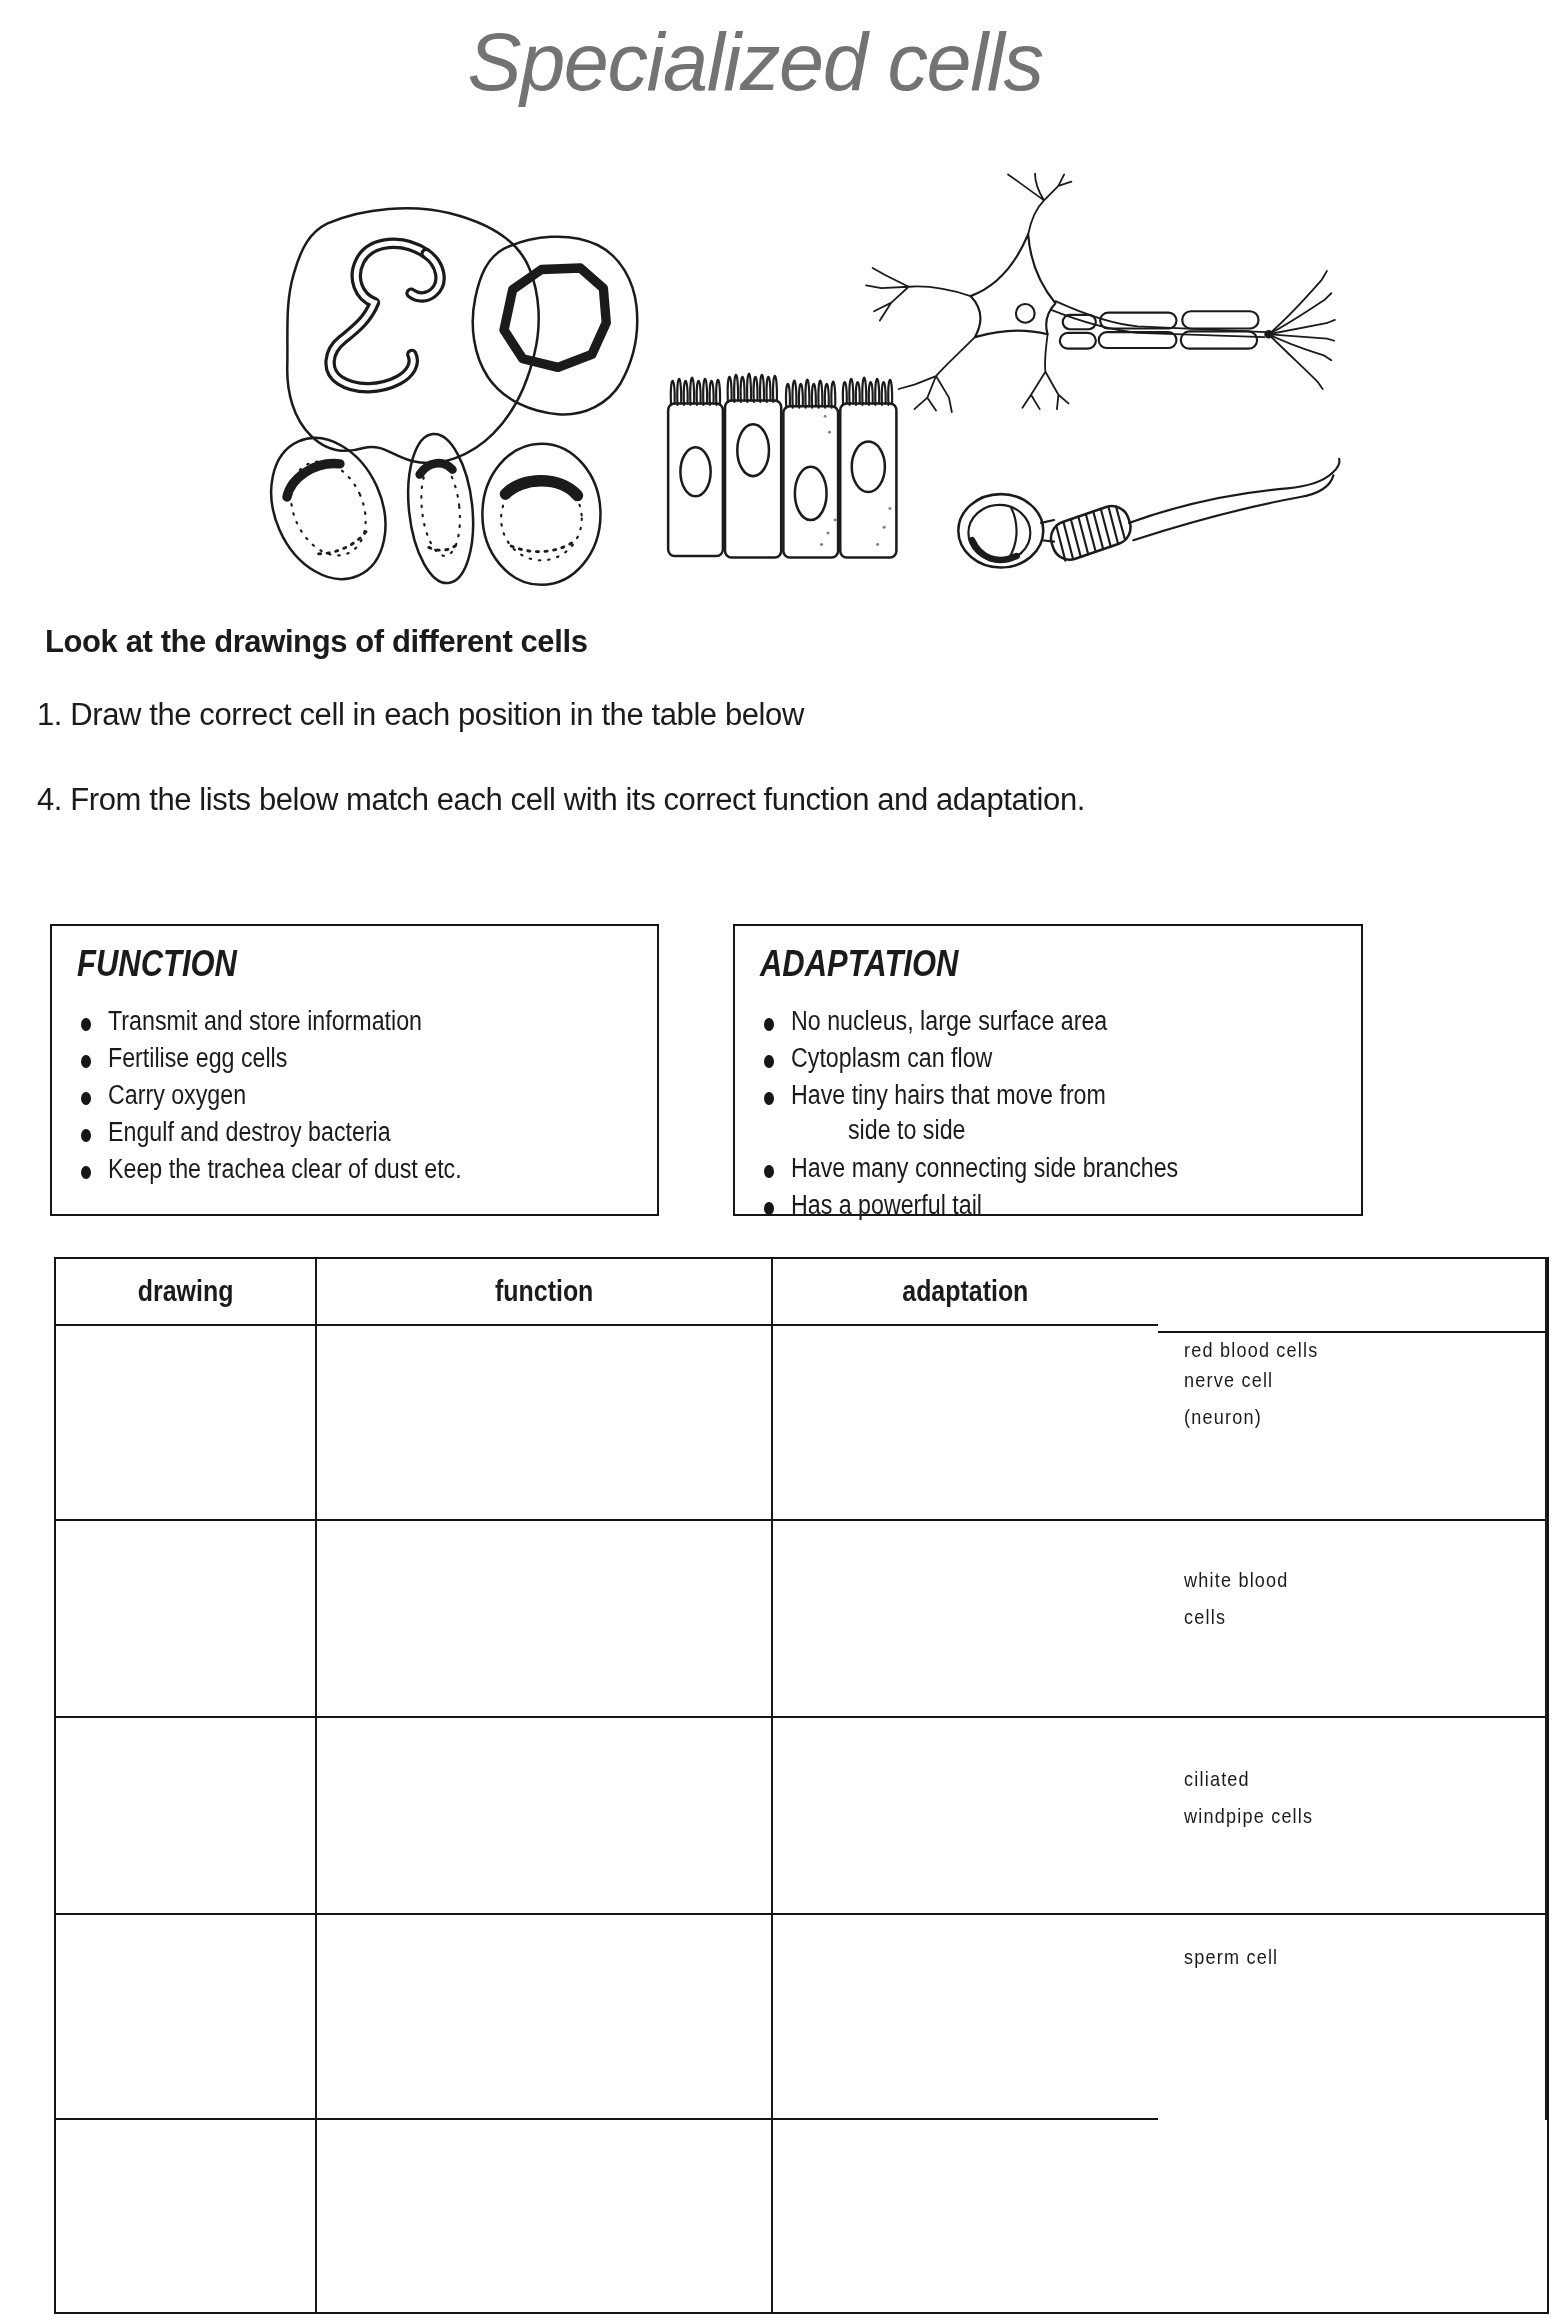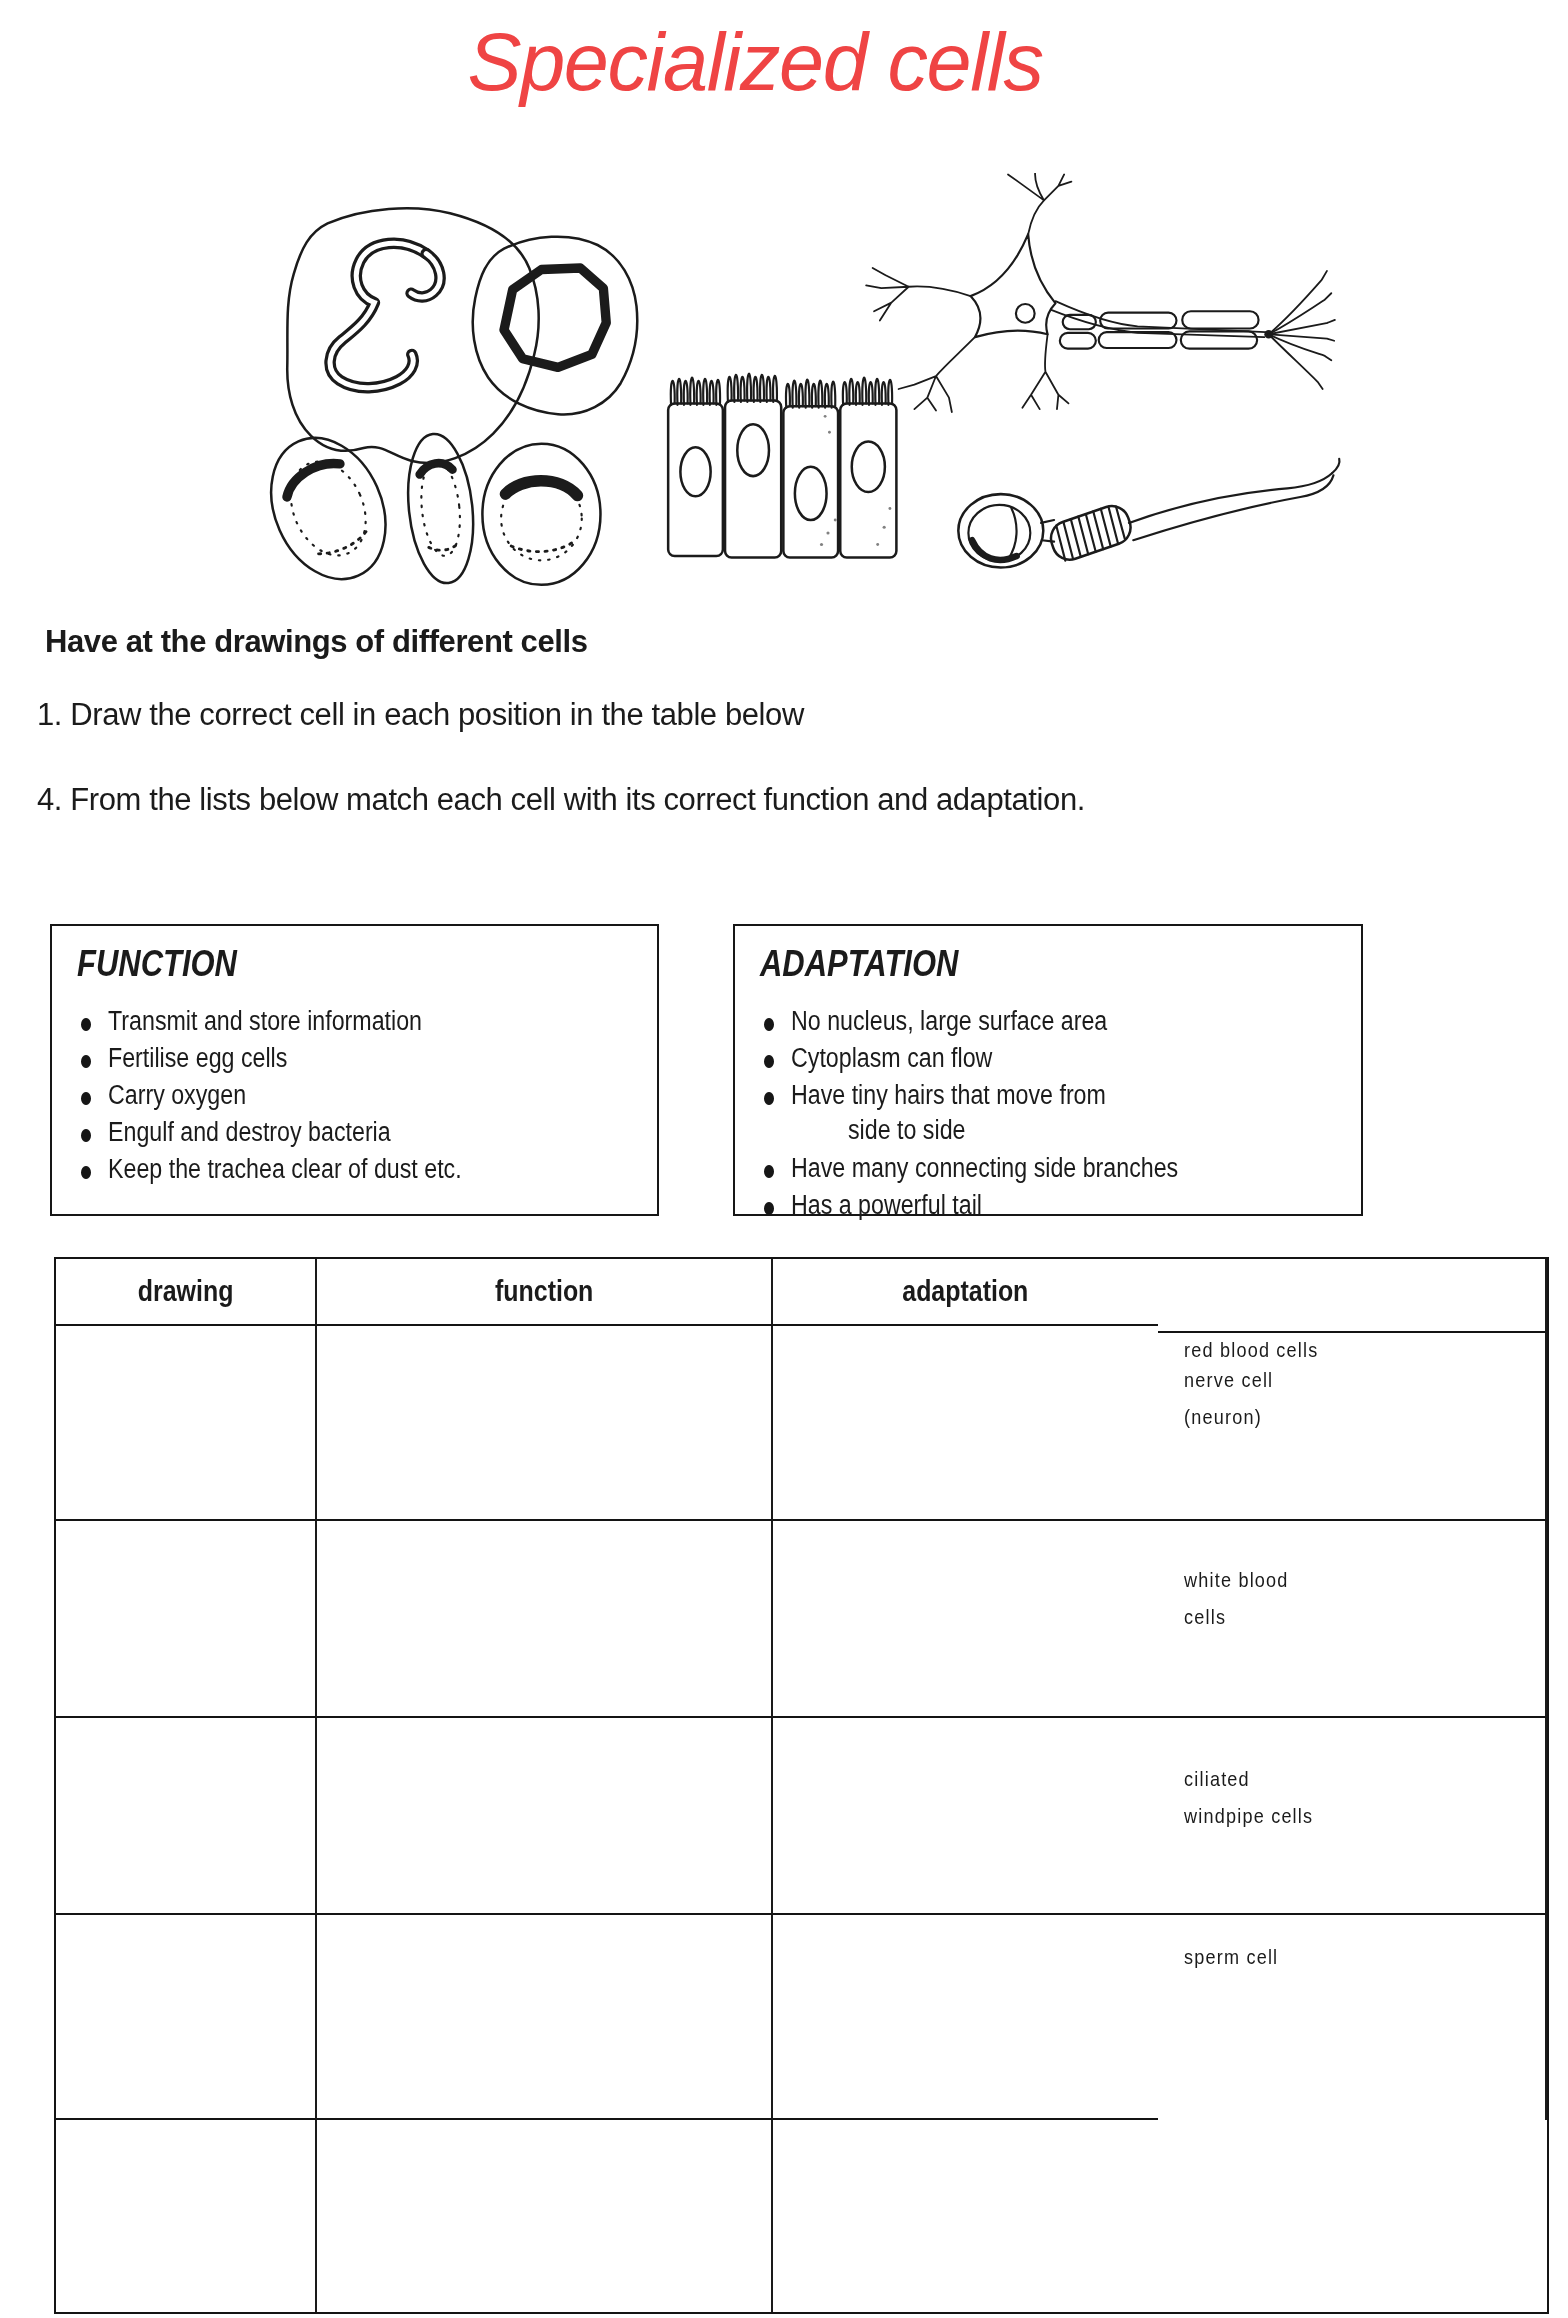--- a/index.html
+++ b/index.html
@@ -3,21 +3,21 @@
 <meta charset="utf-8">
 <style>
   html,body{margin:0;padding:0;background:#9a9a9a;}
   #page{
     position:relative;width:1569px;height:2319px;background:#ffffff;
     font-family:"Liberation Sans", sans-serif;color:#1b1b1b;overflow:hidden;
   }
   
   #title{
     position:absolute;left:0;top:16px;width:1510px;text-align:center;
-    font-size:81px;font-style:italic;font-weight:500;letter-spacing:-1.4px;color:#ef4444;
+    font-size:81px;font-style:italic;font-weight:500;letter-spacing:-1.4px;color:#737373;
   }
   
   #drawings{position:absolute;left:230px;top:173px;width:1196px;height:432px;}
   
   .intro-heading{position:absolute;left:45px;top:624px;font-size:31px;font-weight:bold;letter-spacing:-0.4px;}
   .step{position:absolute;left:37px;font-size:31px;letter-spacing:-0.4px;}
   #step1{top:697px;}
   #step2{top:782px;}
   
   .cnd{display:inline-block;transform:scaleX(.86);transform-origin:0 50%;white-space:nowrap;}
@@ -155,21 +155,21 @@
       <g transform="translate(1462,758) rotate(-19)">
         <rect class="ink" stroke-width="3.5" fill="#fff" x="0" y="-27" width="112" height="54" rx="24"></rect>
         <path class="ink" stroke-width="3" d="M14 -25 L10 25 M25 -26 L21 26 M36 -27 L32 27 M47 -27 L43 27 M58 -27 L54 27 M69 -27 L65 27 M80 -27 L76 27 M91 -26 L87 26 M101 -23 L98 23"></path>
       </g>
       <path class="ink" stroke-width="3" d="M1568 726 C1640 700 1716 684 1788 678 C1820 675 1838 668 1850 657"></path>
       <path class="ink" stroke-width="3" d="M1574 750 C1655 724 1740 702 1806 690 C1835 685 1848 674 1852 660"></path>
       <path class="ink" stroke-width="3" d="M1850 657 C1858 650 1862 644 1860 637"></path>
     </g>
   </svg>
 
-  <div class="intro-heading">Have at the drawings of different cells</div>
+  <div class="intro-heading">Look at the drawings of different cells</div>
   <div class="step" id="step1">1. Draw the correct cell in each position in the table below</div>
   <div class="step" id="step2">4. From the lists below match each cell with its correct function and adaptation.</div>
 
   <div class="listbox" id="function-box">
     <div class="box-title"><span class="cnd">FUNCTION</span></div>
     <ul class="blist">
       <li>
           <span class="bullet"></span>
           <span class="bitem"><span class="cnd">Transmit and store information</span></span>
         </li>

